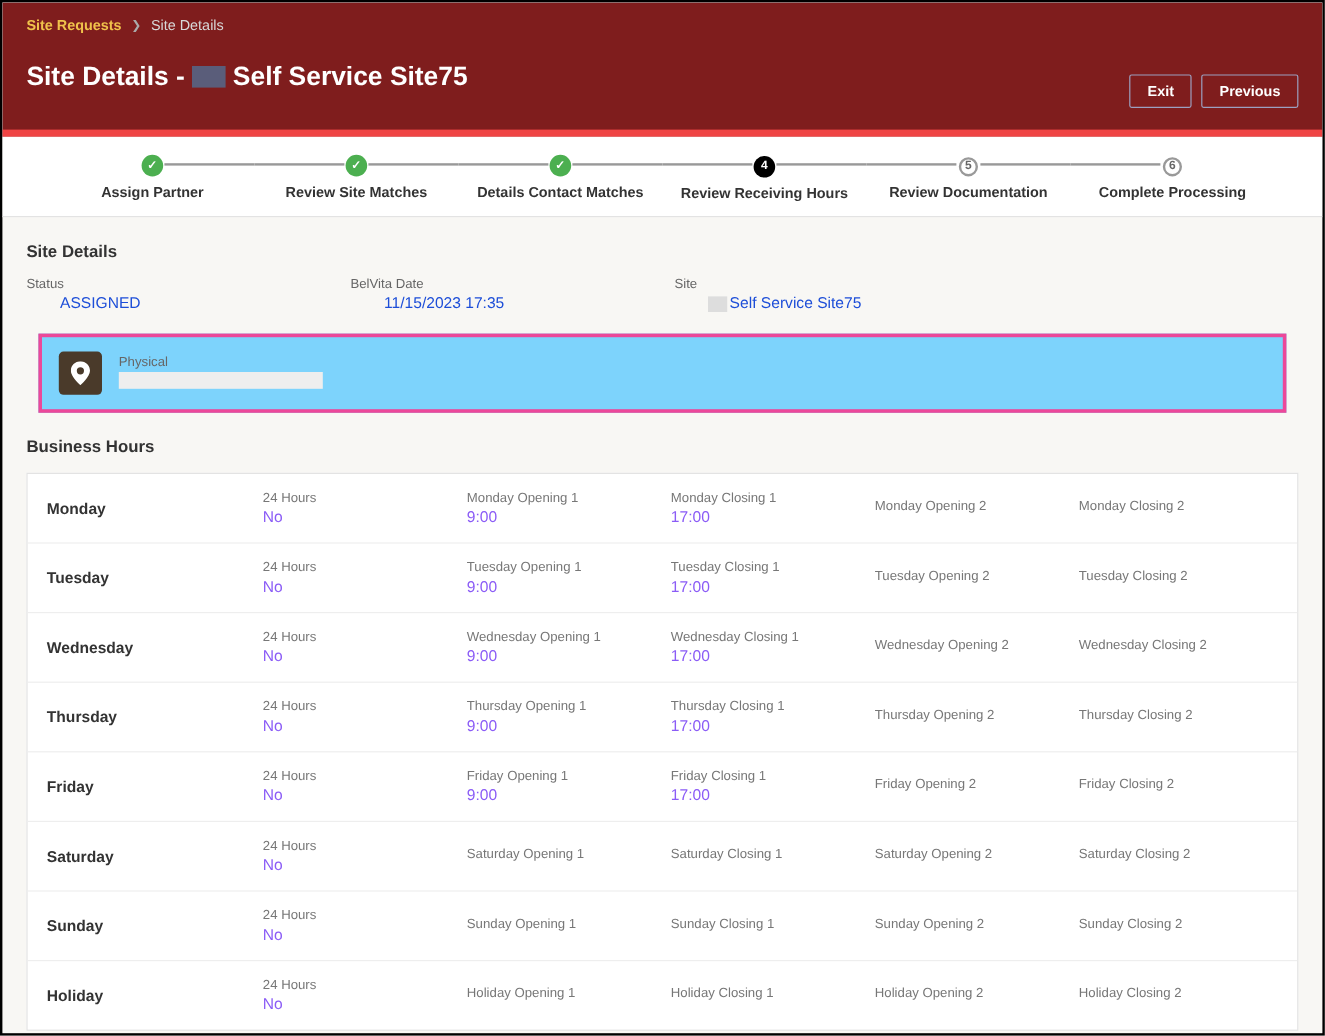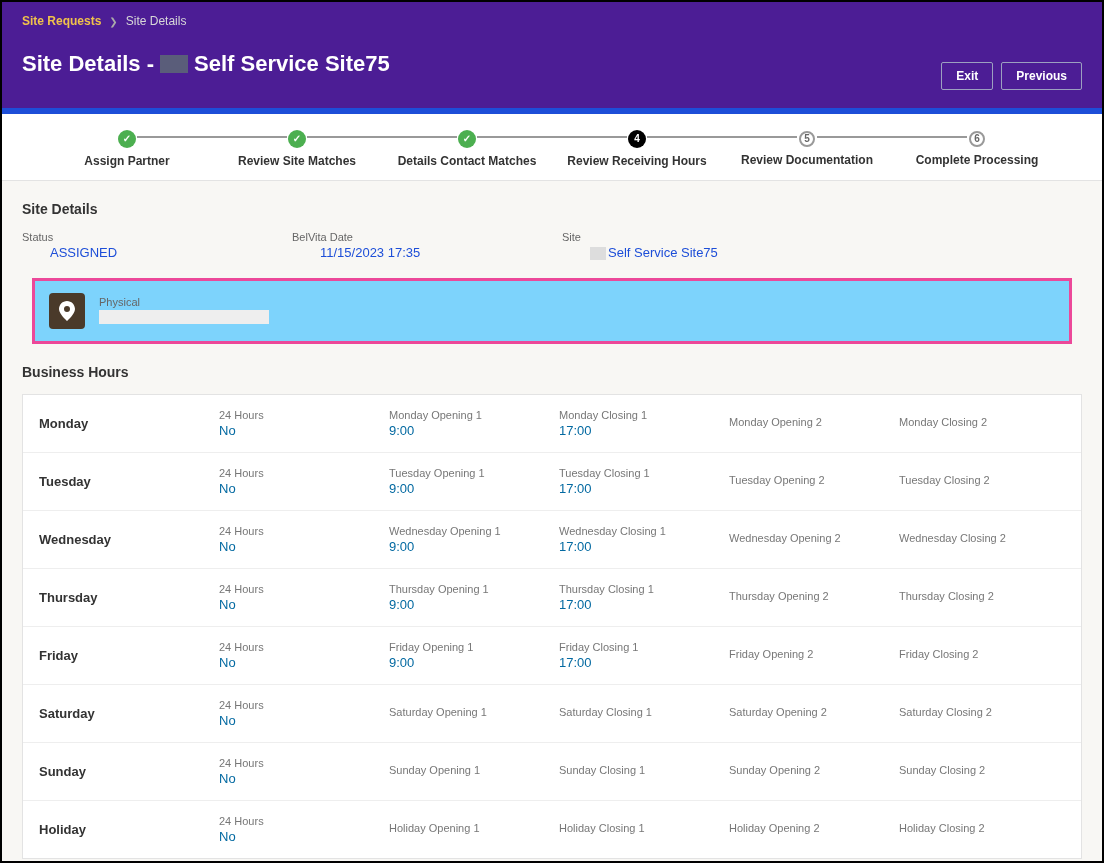--- a/index.html
+++ b/index.html
@@ -6,24 +6,24 @@
   body {
     font-family: -apple-system, BlinkMacSystemFont, "Segoe UI", Arial, sans-serif;
     background: #f8f7f4;
     color: #333;
     border: 2px solid #000;
     width: 1104px;
     height: 863px;
     overflow: hidden;
   }
   .header {
-    background: #4c1d95;
+    background: #7f1d1d;
     color: #fff;
     padding: 12px 20px 18px 20px;
-    border-bottom: 6px solid #1d4ed8;
+    border-bottom: 6px solid #ef4444;
   }
   .breadcrumb {
     display: flex;
     align-items: center;
     gap: 8px;
     font-size: 12px;
     margin-bottom: 10px;
   }
   .breadcrumb .link { color: #f0c24b; font-weight: 600; cursor: pointer; }
   .breadcrumb .chev { color: #aaa; font-size: 10px; }
@@ -107,21 +107,21 @@
   .hours-row {
     display: grid;
     grid-template-columns: 180px 170px 170px 170px 170px 1fr;
     border-bottom: 1px solid #eee;
     padding: 14px 16px;
     align-items: center;
   }
   .hours-row:last-child { border-bottom: none; }
   .day-name { font-size: 13px; font-weight: 700; color: #333; }
   .hour-cell .lbl { font-size: 11px; color: #777; margin-bottom: 2px; }
-  .hour-cell .val { font-size: 13px; color: #0369a1; }
+  .hour-cell .val { font-size: 13px; color: #8b5cf6; }
 
   .actions-title { font-size: 14px; font-weight: 700; margin-top: 22px; }
 </style>
 </head>
 <body>
 
 <div class="header">
   <div class="breadcrumb">
     <span class="link">Site Requests</span>
     <span class="chev">❯</span>

